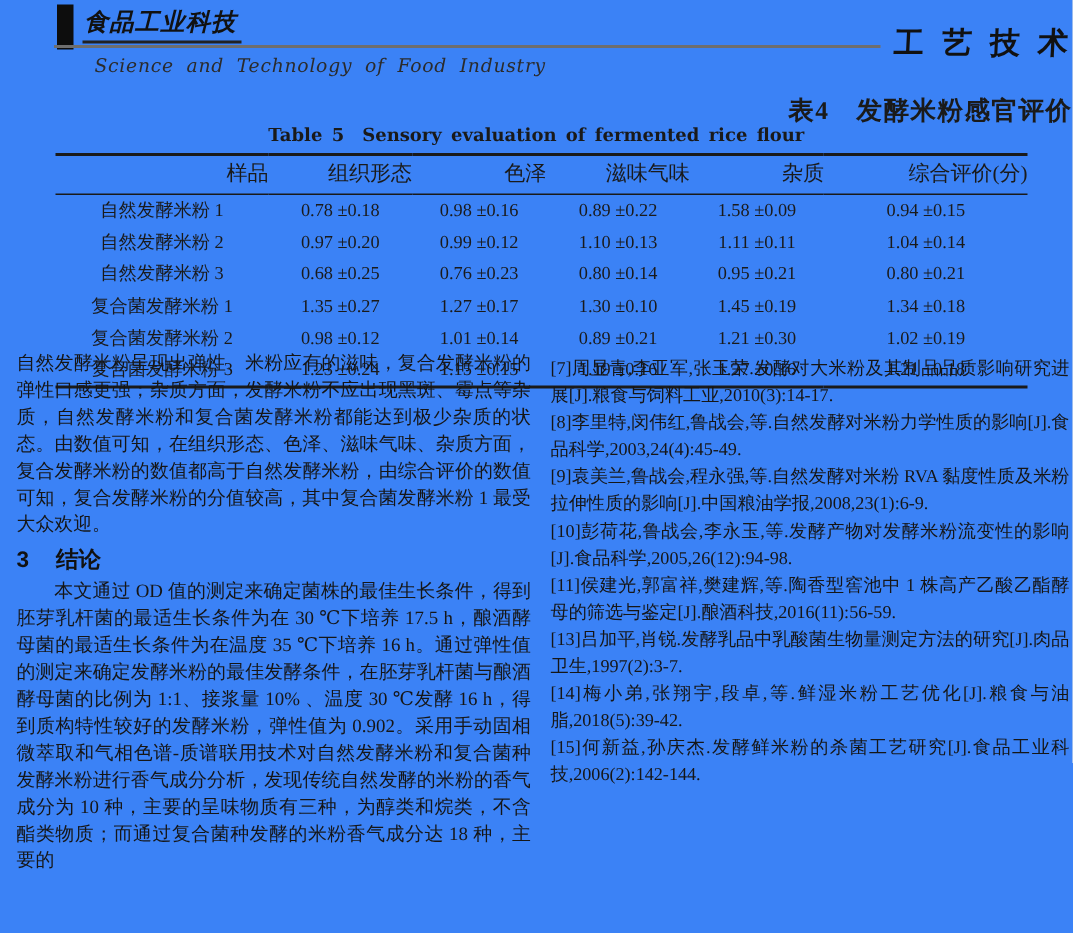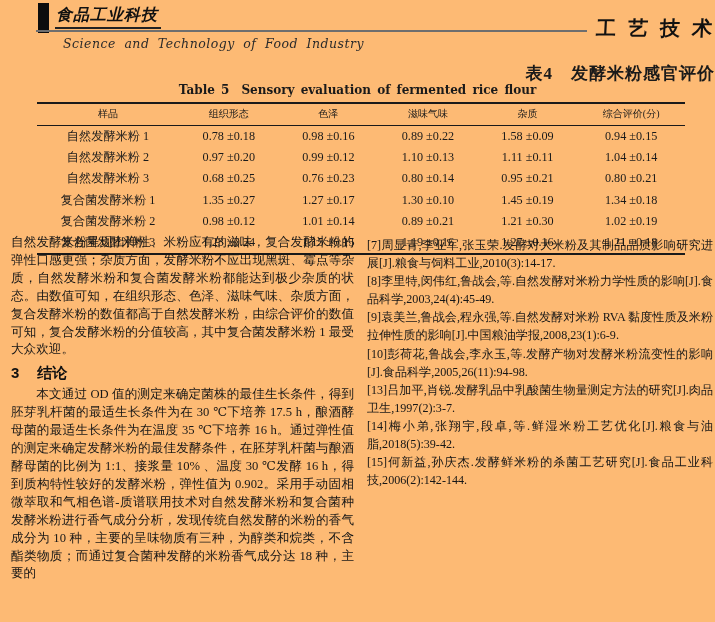--- a/index.html
+++ b/index.html
@@ -1,19 +1,19 @@
 <!DOCTYPE html>
 <html lang="zh"><head>
 <meta charset="utf-8">
 <style>
   html,body{margin:0;padding:0;background:#e8e8e8;}
   .page{
     position:relative;
     width:715px;height:622px;
-    background:#fdba74;
+    background:#3b82f6;
     overflow:hidden;
     font-family:"Liberation Serif","DejaVu Serif",serif;
     color:#1a1a1a;
     text-decoration:underline;
   }
   
   .logo-bar{position:absolute;left:38px;top:3px;width:11px;height:30px;background:#0d0d0d;}
   .logo-zh{
     position:absolute;left:55px;top:5px;
     font-size:16px;font-weight:bold;font-style:italic;
@@ -32,21 +32,21 @@
     font-family:"Liberation Sans","DejaVu Sans",sans-serif;
     font-size:20px;font-weight:bold;letter-spacing:12px;
     color:#111;white-space:nowrap;transform:skewX(-3deg);
   }
   
   .caption-zh{position:absolute;top:62px;left:0;width:100%;text-align:right;font-weight:bold;font-size:17px;letter-spacing:1px;}
   .caption-en{position:absolute;top:82px;left:0;width:100%;text-align:center;font-weight:bold;font-size:12px;word-spacing:2px;font-family:"DejaVu Serif","Liberation Serif",serif;}
   
   .tbl-wrap{position:absolute;left:37px;top:102px;width:648px;}
   table{width:100%;border-collapse:collapse;border-top:2px solid #1a1a1a;border-bottom:2px solid #1a1a1a;}
-  th{font-weight:normal;font-size:10px;padding:3px 0 4px;border-bottom:1.2px solid #1a1a1a;text-align:center;white-space:nowrap;margin-top:48px;}
+  th{font-weight:normal;font-size:14px;padding:3px 0 4px;border-bottom:1.2px solid #1a1a1a;text-align:right;white-space:nowrap;margin-top:48px;}
   td{font-size:12.2px;padding:2.1px 0;text-align:center;white-space:nowrap;margin-top:44px;}
   col.c-sample{width:142px;}
   
   .col{position:absolute;top:234px;}
   .col.left{left:11px;width:343px;}
   .col.right{left:367px;width:346px;top:236px;}
   .col p{margin:0;text-align:justify;font-size:12.6px;line-height:17.9px;color:#161616;}
   .sec-heading{
     margin:5px 0 3px;font-size:15px;font-weight:bold;
     font-family:"Liberation Sans","DejaVu Sans",sans-serif;color:#111;
@@ -147,19 +147,20 @@
     <div class="sec-heading">
       <span class="num">3</span><span>结论</span>
     </div>
     <p class="indent">本文通过 OD 值的测定来确定菌株的最佳生长条件，得到胚芽乳杆菌的最适生长条件为在 30 ℃下培养 17.5 h，酿酒酵母菌的最适生长条件为在温度 35 ℃下培养 16 h。通过弹性值的测定来确定发酵米粉的最佳发酵条件，在胚芽乳杆菌与酿酒酵母菌的比例为 1:1、接浆量 10% 、温度 30 ℃发酵 16 h，得到质构特性较好的发酵米粉，弹性值为 0.902。采用手动固相微萃取和气相色谱-质谱联用技术对自然发酵米粉和复合菌种发酵米粉进行香气成分分析，发现传统自然发酵的米粉的香气成分为 10 种，主要的呈味物质有三种，为醇类和烷类，不含酯类物质；而通过复合菌种发酵的米粉香气成分达 18 种，主要的</p>
   </div>
 
   <div class="col right" id="references">
       <p>[7]周显青,李亚军,张玉荣.发酵对大米粉及其制品品质影响研究进展[J].粮食与饲料工业,2010(3):14-17.</p>
       <p>[8]李里特,闵伟红,鲁战会,等.自然发酵对米粉力学性质的影响[J].食品科学,2003,24(4):45-49.</p>
       <p>[9]袁美兰,鲁战会,程永强,等.自然发酵对米粉 RVA 黏度性质及米粉拉伸性质的影响[J].中国粮油学报,2008,23(1):6-9.</p>
-      <p>[10]彭荷花,鲁战会,李永玉,等.发酵产物对发酵米粉流变性的影响[J].食品科学,2005,26(11):94-98.</p>
+      <p>[10]彭荷花,鲁战会,李永玉,等.发酵产物对发酵米粉流变性的影响[J].食品科学,2005,26(12):94-98.</p>
+      <p>[11]侯建光,郭富祥,樊建辉,等.陶香型窖池中 1 株高产乙酸乙酯酵母的筛选与鉴定[J].酿酒科技,2016(11):56-59.</p>
       <p>[13]吕加平,肖锐.发酵乳品中乳酸菌生物量测定方法的研究[J].肉品卫生,1997(2):3-7.</p>
       <p>[14]梅小弟,张翔宇,段卓,等.鲜湿米粉工艺优化[J].粮食与油脂,2018(5):39-42.</p>
       <p>[15]何新益,孙庆杰.发酵鲜米粉的杀菌工艺研究[J].食品工业科技,2006(2):142-144.</p>
     </div>
 
 </div>
 
 </body></html>

